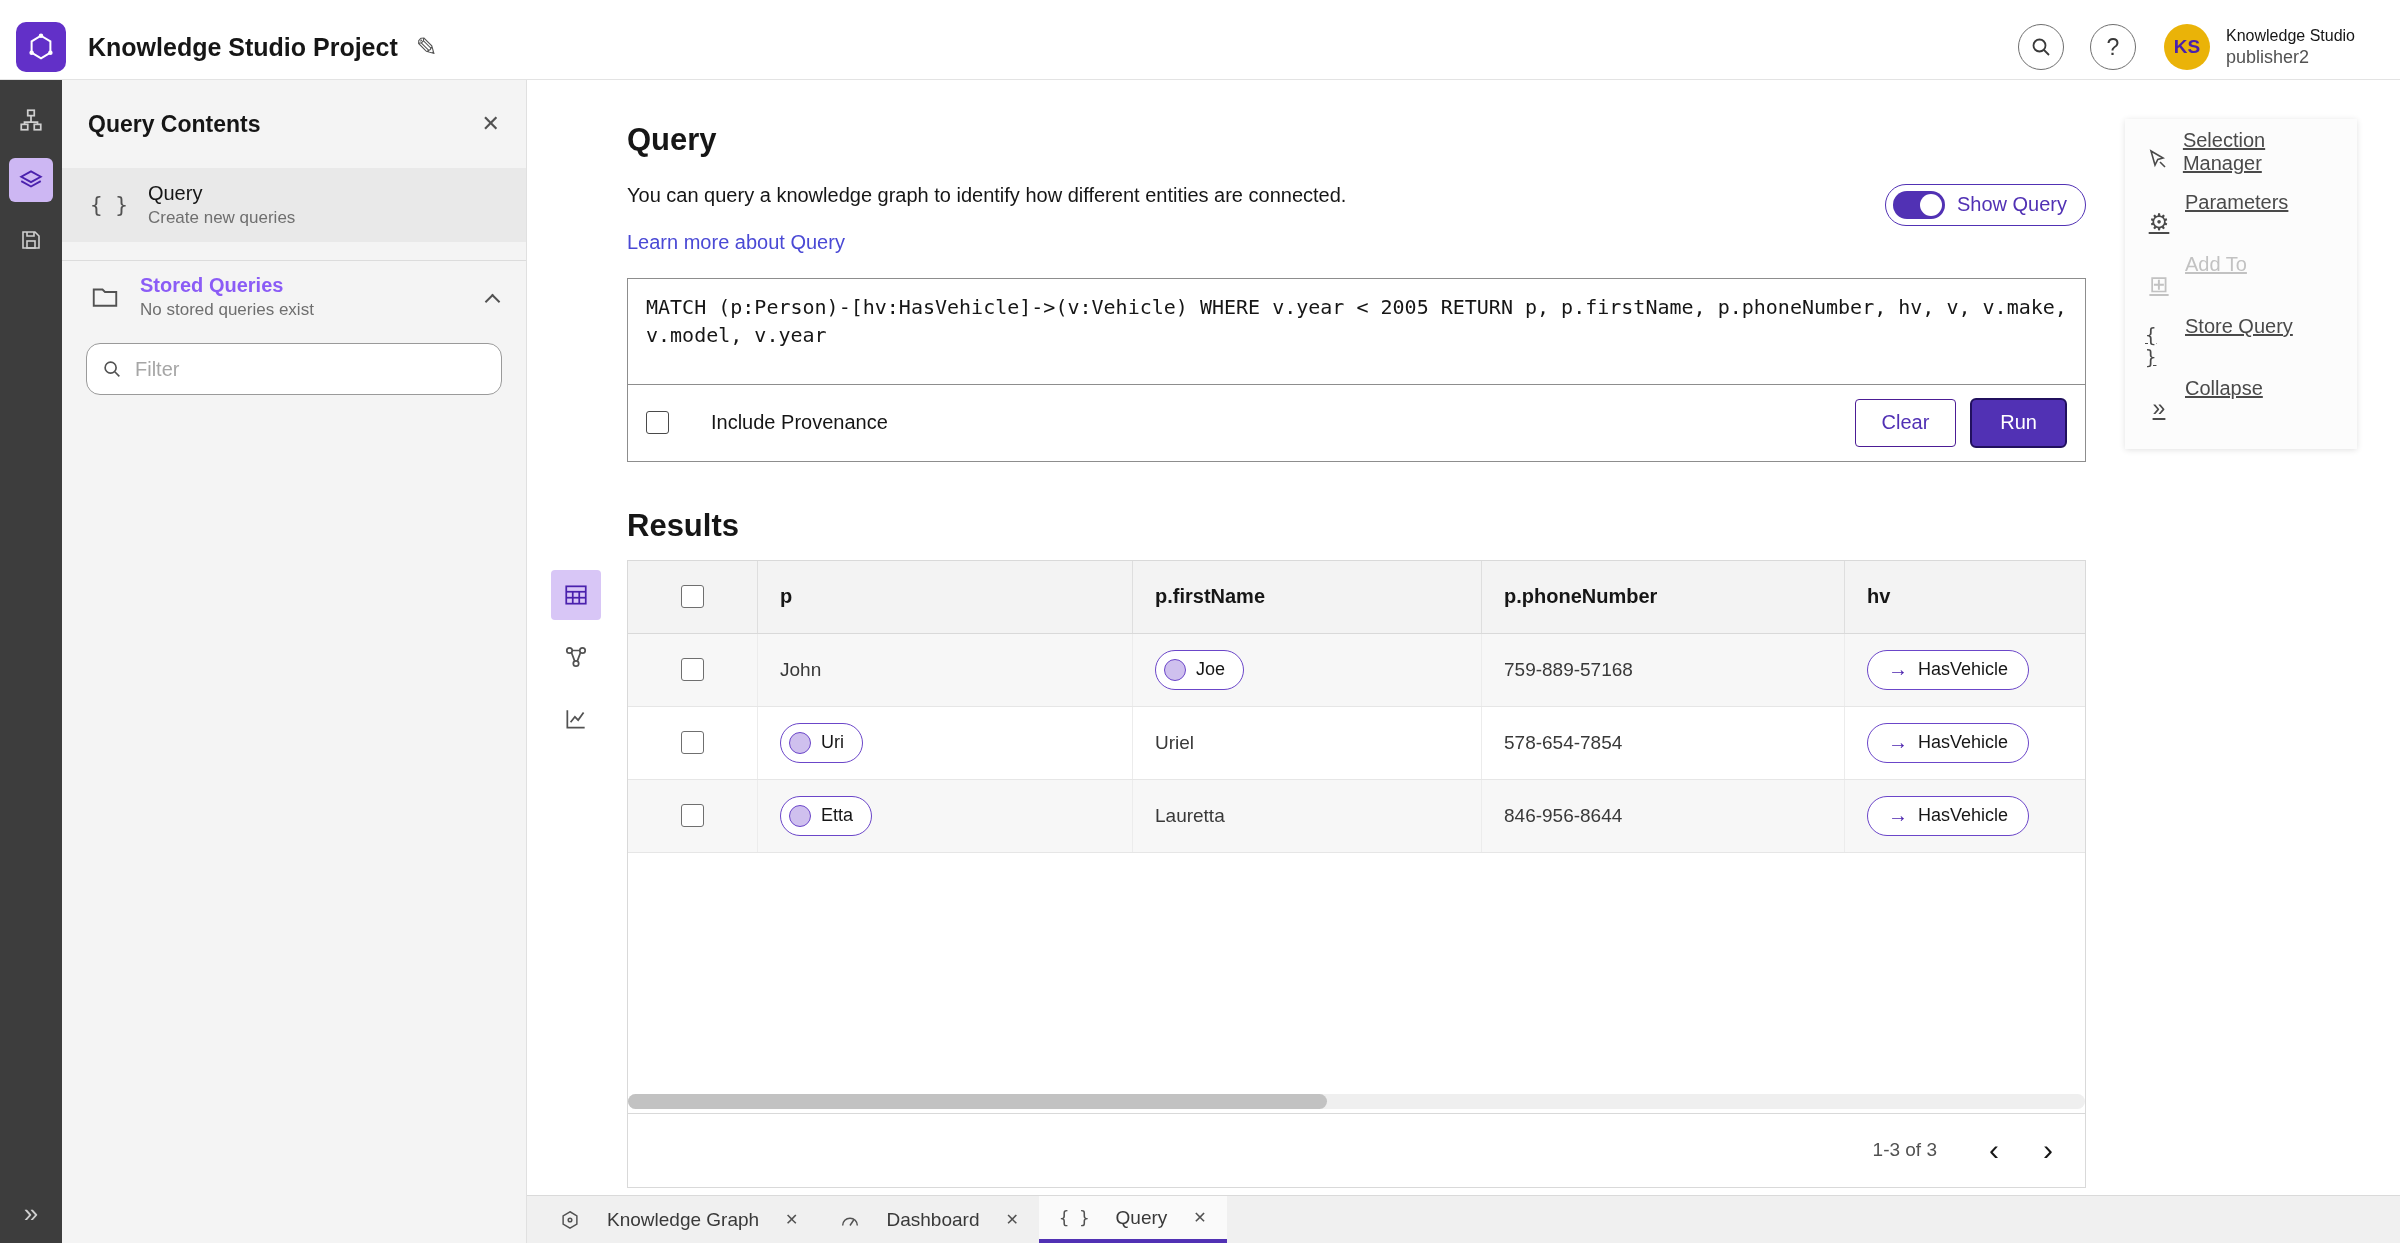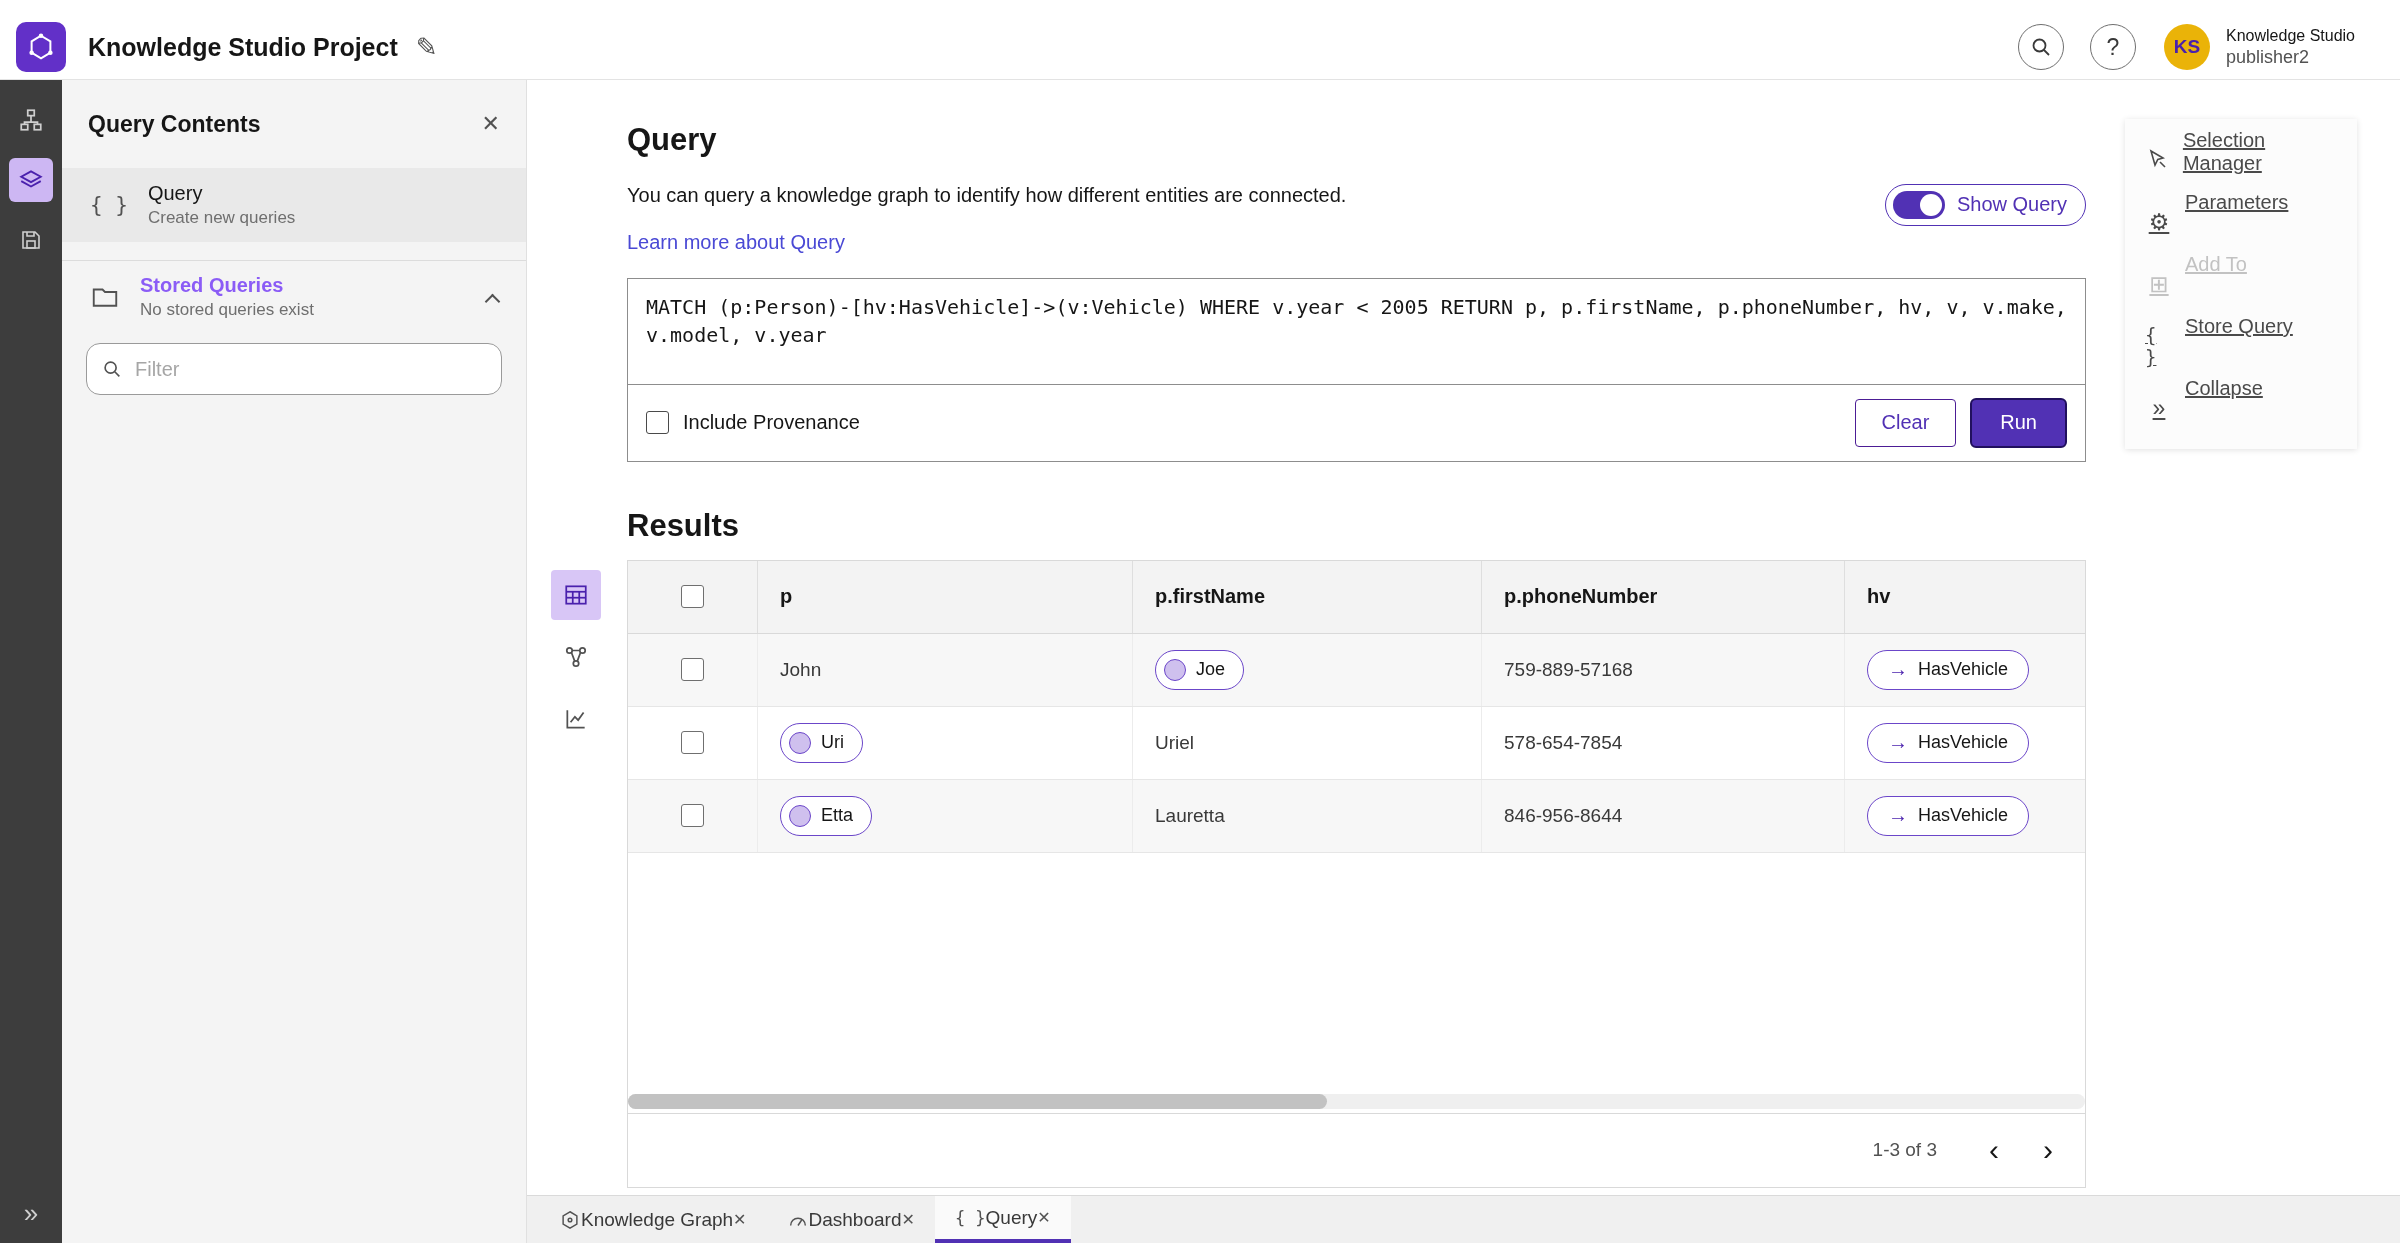--- a/index.html
+++ b/index.html
@@ -66,21 +66,21 @@
     display:flex; align-items:center; gap:12px; padding:0 18px 0 7px; color:#5131b4; font-size:20px; background:#fff; cursor:pointer; }
   .switch { width:52px; height:28px; border-radius:999px; background:#5131b4; position:relative; }
   .switch::after { content:""; position:absolute; right:3px; top:3px; width:22px; height:22px; border-radius:50%; background:#fff; }
 
   .query-box { margin-top:24px; width:1459px; border:1px solid #8d8d8d; background:#fff; }
   .query-text { min-height:106px; padding:14px 18px; font-family:"DejaVu Sans Mono",monospace; font-size:20px;
     line-height:1.42; border-bottom:1px solid #8d8d8d; position:relative; white-space:pre-wrap; }
   .resize-handle { position:absolute; right:2px; bottom:2px; width:15px; height:15px;
     background:repeating-linear-gradient(135deg, transparent 0 3px, #9a9a9a 3px 5px);
     clip-path:polygon(100% 0, 100% 100%, 0 100%); }
-  .query-footer { height:76px; display:flex; align-items:center; padding:0 18px; }
+  .query-footer { height:76px; display:flex; align-items:center; padding:0 18px;gap:28px; }
   .checkbox { width:23px; height:23px; border:1.8px solid #4a4a4a; border-radius:3px; background:#fff; flex:none; cursor:pointer; }
   .checkbox.gray { border-color:#6f6f6f; }
   .include-label { margin-left:14px; font-size:20px; }
   .btns { margin-left:auto; display:flex; gap:14px; align-items:center; }
   .btn-clear { height:48px; padding:0 26px; font-size:20px; color:#5131b4; border:1px solid #4c1d95;
     background:#fff; border-radius:4px; font-family:inherit; cursor:pointer; }
   .btn-run { height:50px; padding:0 28px; font-size:20px; color:#fff; background:#5131b4;
     border:2.5px solid #21105e; border-radius:6px; font-family:inherit; cursor:pointer; }
 
   .results-title { margin-top:46px; font-size:31px; font-weight:700; }
@@ -120,21 +120,21 @@
   .context-menu { position:absolute; top:119px; right:43px; width:232px; background:#fcfcfc;
     box-shadow:0 1px 6px rgba(0,0,0,0.12); padding:10px 0; z-index:4; }
   .cm-item { height:62px; display:flex; gap:12px; padding:0 20px; color:#4a4a4a; font-size:20px; cursor:pointer;text-decoration:underline; }
   .cm-item.disabled { color:#c2c2c2; cursor:default; }
   .cm-icon { width:28px; display:flex; justify-content:center; align-items:center; color:inherit; font-size:23px; }
   .cm-icon .braces-icon { color:inherit; font-size:19px; }
 
   
   .tabbar { position:absolute; left:527px; right:0; bottom:0; height:48px; background:#f0f0f0;
     border-top:1px solid #dadada; display:flex; align-items:stretch; padding-left:12px; z-index:5; }
-  .tab { display:flex; align-items:center; gap:0; padding:0 20px; font-size:19px; color:#393939; cursor:pointer; }
+  .tab { display:flex; align-items:center; gap:26px; padding:0 20px; font-size:19px; color:#393939; cursor:pointer; }
   .tab-close { font-size:16px; color:#525252; cursor:pointer; }
   .tab.active { background:#fafafa; border-bottom:4px solid #5131b4; }
   .tab-icon { color:#525252; display:flex; align-items:center; }
   .tab-icon .braces-icon { font-size:17px; }
 </style>
 </head>
 <body>
 
 <header class="topbar">
   <div class="logo">

